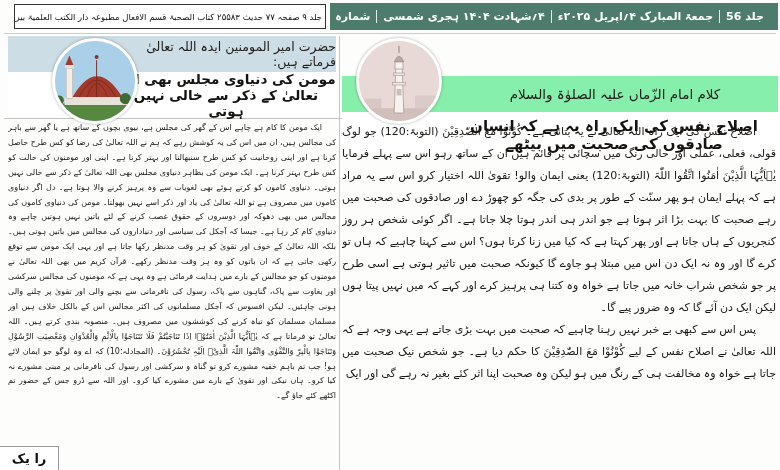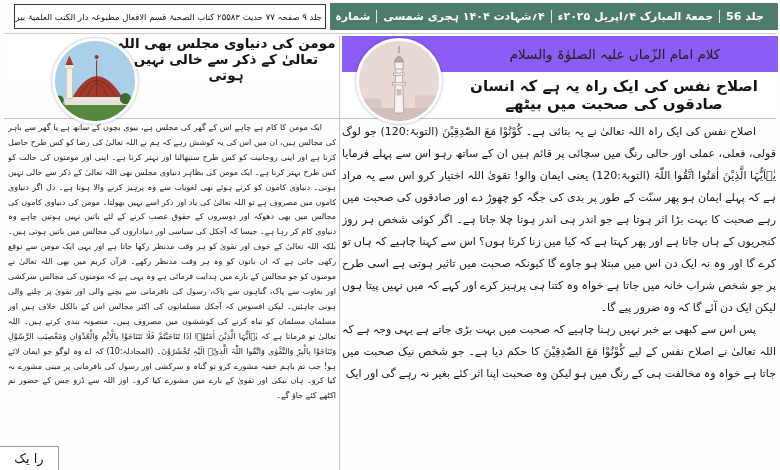--- a/index.html
+++ b/index.html
@@ -27,21 +27,21 @@
   .col-divider{position:absolute; top:36px; bottom:0; right:440px; width:0; border-left:1px solid #c6c6c6;}
 
   
   .colhead{position:absolute; top:36px; box-sizing:border-box;}
   .colhead-right{right:2px; width:436px;}
   .colhead-left{left:8px; width:328px;}
   .kicker-band{
     height:36px; display:flex; align-items:center; justify-content:center;
     font-size:13.5px; color:#23201d; padding-left:110px; box-sizing:border-box;
   }
-  .kicker-right{background:#8b5cf6;}
+  .kicker-right{background:#86efac;margin-top:40px;}
   .kicker-left{background:#cddde6; font-size:12.5px;}
   .headline-band{
     height:46px; background:#ffffff; display:flex; align-items:center; justify-content:center;
     font-weight:bold; color:#151311; padding-left:108px; box-sizing:border-box;
     text-align:center;
   }
   .headline-right{font-size:15px;}
   .headline-left{font-size:13.5px;}
   .circle-photo{
     position:absolute; top:2px; width:80px; height:80px; border-radius:50%;
@@ -59,21 +59,21 @@
   }
   .body-right{right:4px; width:434px; font-size:11px; line-height:22px; word-spacing:-0.5px;}
   .body-left{left:8px; width:328px; font-size:8px; line-height:14.9px;}
   .para{margin:0; text-indent:20px;}
   .body-left .para{text-indent:14px;}
 
   .bottom-inset{
     position:absolute; left:0; bottom:0; width:58px; height:23px;
     background:#ffffff; border-top:1px solid #9a9a9a; border-right:1px solid #9a9a9a;
     z-index:6; display:flex; align-items:center; justify-content:center;
-    font-weight:normal; font-size:13px; color:#111; overflow:hidden; white-space:nowrap;
+    font-weight:bold; font-size:13px; color:#111; overflow:hidden; white-space:nowrap;
   }
 </style>
 </head>
 <body>
 
 <div class="page">
 
   <div class="masthead">
     <span class="seg">جلد 56</span>
     <span class="seg">جمعۃ المبارک ۴؍اپریل ۲۰۲۵ء</span>
@@ -101,20 +101,21 @@
         <rect x="43" y="40" width="14" height="3" fill="#efe7e4" stroke="#a99a97" stroke-width="0.8"></rect>
         <rect x="45" y="26" width="10" height="9" fill="#f7f2ef" stroke="#a99a97" stroke-width="1"></rect>
         <path d="M44 26 Q50 12 56 26 Z" fill="#b7a6a3" stroke="#9b8c89" stroke-width="0.8"></path>
         <line x1="50" y1="6" x2="50" y2="15" stroke="#8d7f7c" stroke-width="1.2"></line>
         <rect x="47" y="60" width="6" height="8" fill="#cdbdba"></rect>
       </svg>
     </div>
   </div>
 
   <div class="colhead colhead-left">
+    <div class="kicker-band kicker-left">حضرت امیر المومنین ایدہ اللہ تعالیٰ فرماتے ہیں:</div>
     <div class="headline-band headline-left">مومن کی دنیاوی مجلس بھی اللہ تعالیٰ کے ذکر سے خالی نہیں ہوتی</div>
     <div class="circle-photo circle-left">
       <svg viewBox="0 0 100 100">
         <rect x="0" y="0" width="100" height="100" fill="#a9cfe9"></rect>
         <rect x="0" y="78" width="100" height="22" fill="#57883f"></rect>
         <rect x="12" y="70" width="78" height="10" fill="#e8e3da"></rect>
         <path d="M22 70 Q52 18 84 70 Z" fill="#a13a2b"></path>
         <path d="M30 70 Q52 28 76 70" fill="none" stroke="#7c2a1f" stroke-width="1.2"></path>
         <path d="M40 70 Q52 36 66 70" fill="none" stroke="#7c2a1f" stroke-width="1.2"></path>
         <line x1="52" y1="24" x2="52" y2="70" stroke="#7c2a1f" stroke-width="1.2"></line>

